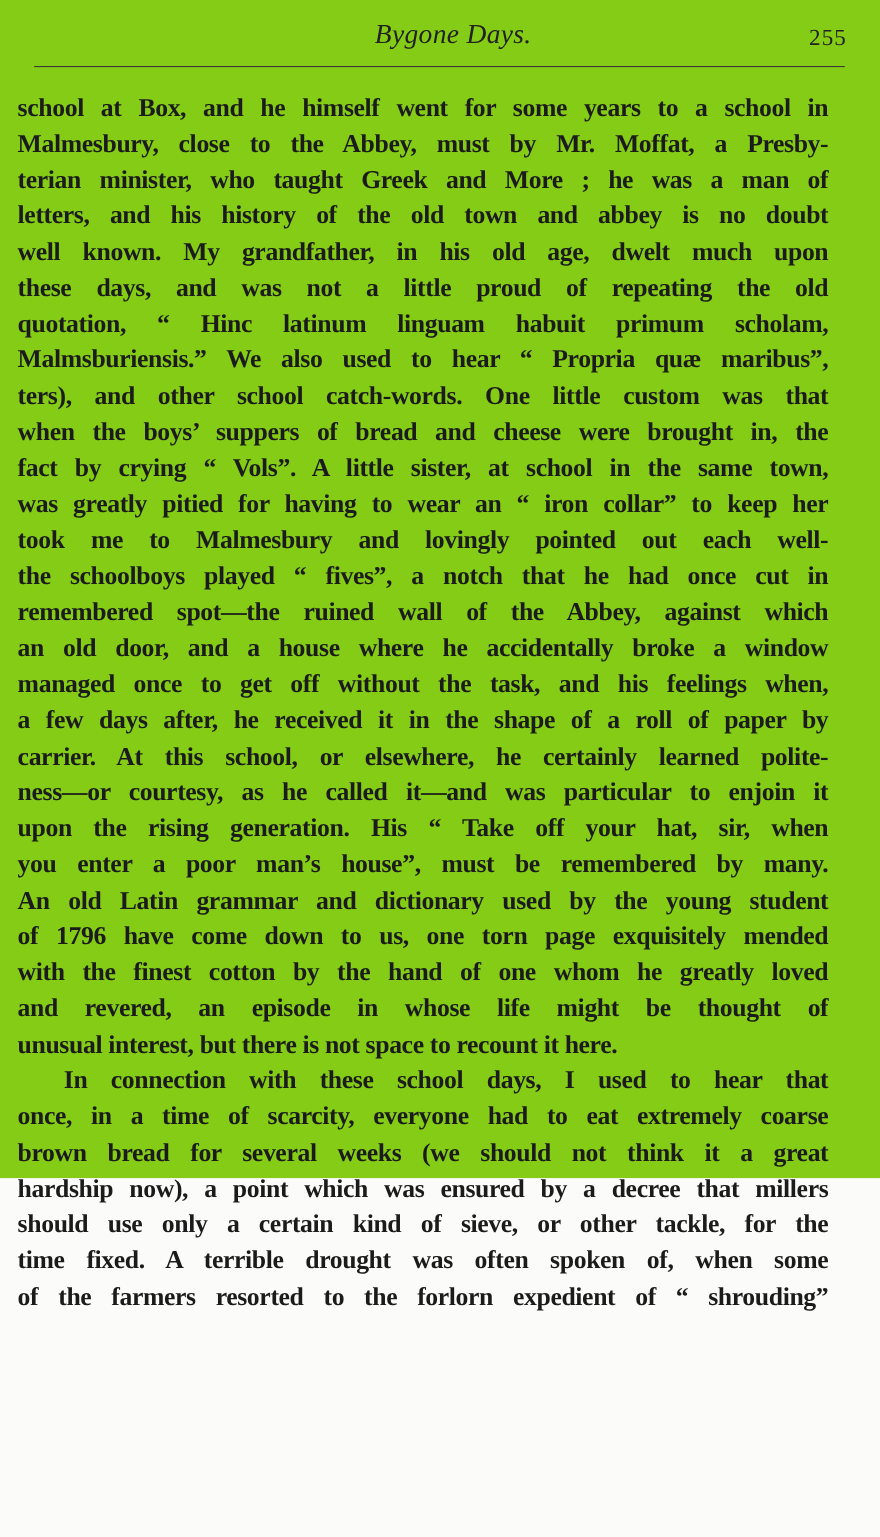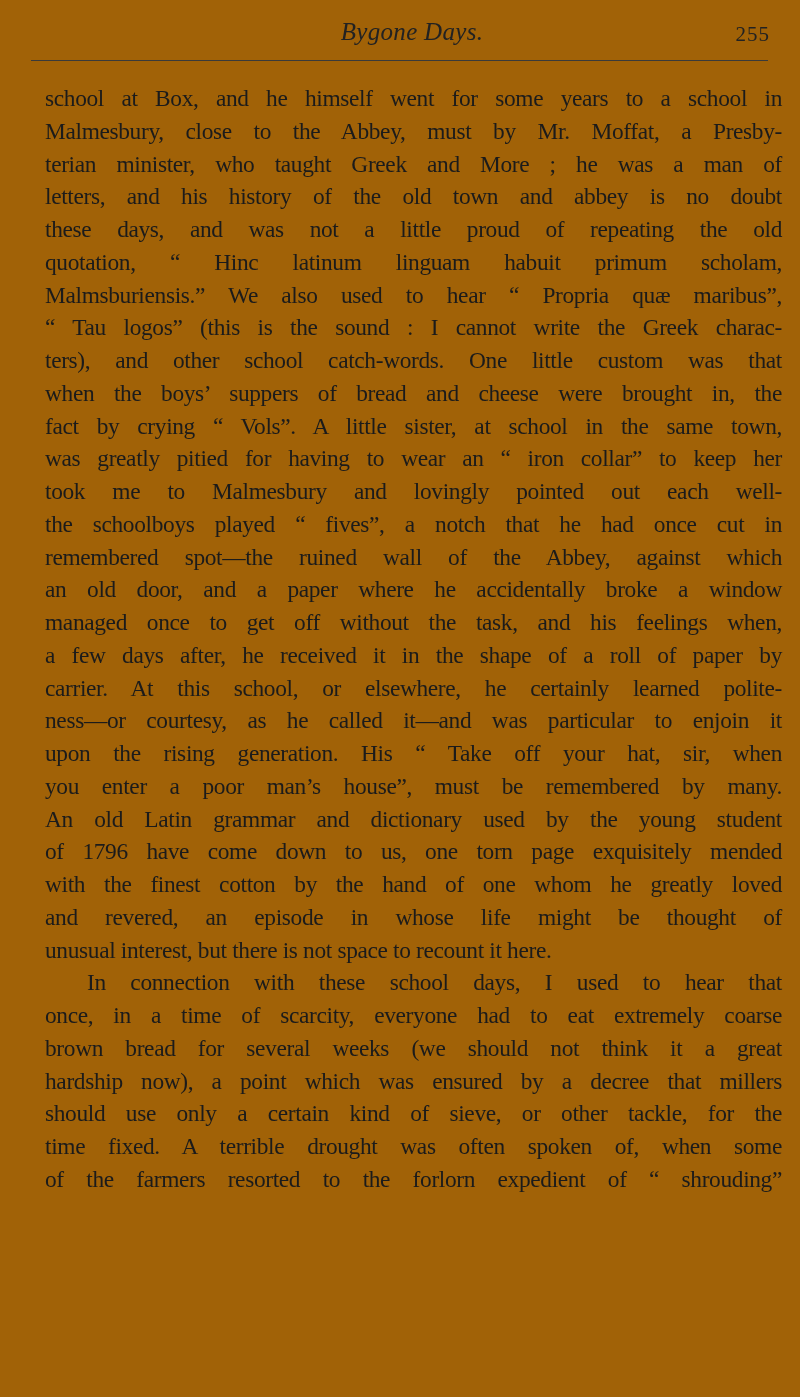--- a/index.html
+++ b/index.html
@@ -12,22 +12,22 @@
       height: 1397px;
       overflow: hidden;
       position: relative;
       color: #1b1b1b;
       font-family: "Liberation Serif", "DejaVu Serif", serif;
     }
     .page {
       position: absolute;
       left: 0; top: 0;
       width: 800px;
-      height: 1397px;
-      background: #a16207;
+      height: 1071px;
+      background: #84cc16;
     }
     .running-head {
       position: absolute;
       top: 14px;
       left: 32px;
       width: 736px;
       height: 36px;
     }
     .running-title {
       position: absolute;
@@ -53,22 +53,23 @@
       position: absolute;
       top: 60px;
       left: 31px;
       width: 737px;
       height: 0;
       border-top: 1.5px solid #3a3a3a;
     }
     .body-text {
       position: absolute;
       top: 82px;
-      left: 45px;
+      left: 16px;
       width: 737px;
+      font-weight: bold;
     }
     .line {
       display: block;
       height: 32.75px;
       line-height: 32.75px;
       font-size: 23.4px;
       white-space: nowrap;
       text-align: justify;
       text-align-last: justify;
       letter-spacing: -0.35px;
@@ -90,32 +91,32 @@
     <div class="page-number">255</div>
   </div>
   <div class="head-rule"></div>
 
   <div class="body-text" id="body-text">
       <div>
         <span class="line">school at Box, and he himself went for some years to a school in</span>
         <span class="line">Malmesbury, close to the Abbey, must by Mr. Moffat, a Presby-</span>
         <span class="line">terian minister, who taught Greek and More ; he was a man of</span>
         <span class="line">letters, and his history of the old town and abbey is no doubt</span>
+        <span class="line">well known.  My grandfather, in his old age, dwelt much upon</span>
         <span class="line">these days, and was not a little proud of repeating the old</span>
         <span class="line">quotation, “ Hinc latinum linguam habuit primum scholam,</span>
         <span class="line">Malmsburiensis.”  We also used to hear “ Propria quæ maribus”,</span>
-        <span class="line">“ Tau logos” (this is the sound : I cannot write the Greek charac-</span>
         <span class="line">ters), and other school catch-words.  One little custom was that</span>
         <span class="line">when the boys’ suppers of bread and cheese were brought in, the</span>
         <span class="line">fact by crying “ Vols”.  A little sister, at school in the same town,</span>
         <span class="line">was greatly pitied for having to wear an “ iron collar” to keep her</span>
         <span class="line">took me to Malmesbury and lovingly pointed out each well-</span>
         <span class="line">the schoolboys played “ fives”, a notch that he had once cut in</span>
         <span class="line">remembered spot—the ruined wall of the Abbey, against which</span>
-        <span class="line">an old door, and a paper where he accidentally broke a window</span>
+        <span class="line">an old door, and a house where he accidentally broke a window</span>
         <span class="line">managed once to get off without the task, and his feelings when,</span>
         <span class="line">a few days after, he received it in the shape of a roll of paper by</span>
         <span class="line">carrier.  At this school, or elsewhere, he certainly learned polite-</span>
         <span class="line">ness—or courtesy, as he called it—and was particular to enjoin it</span>
         <span class="line">upon the rising generation.  His “ Take off your hat, sir, when</span>
         <span class="line">you enter a poor man’s house”, must be remembered by many.</span>
         <span class="line">An old Latin grammar and dictionary used by the young student</span>
         <span class="line">of 1796 have come down to us, one torn page exquisitely mended</span>
         <span class="line">with the finest cotton by the hand of one whom he greatly loved</span>
         <span class="line">and revered, an episode in whose life might be thought of</span>

